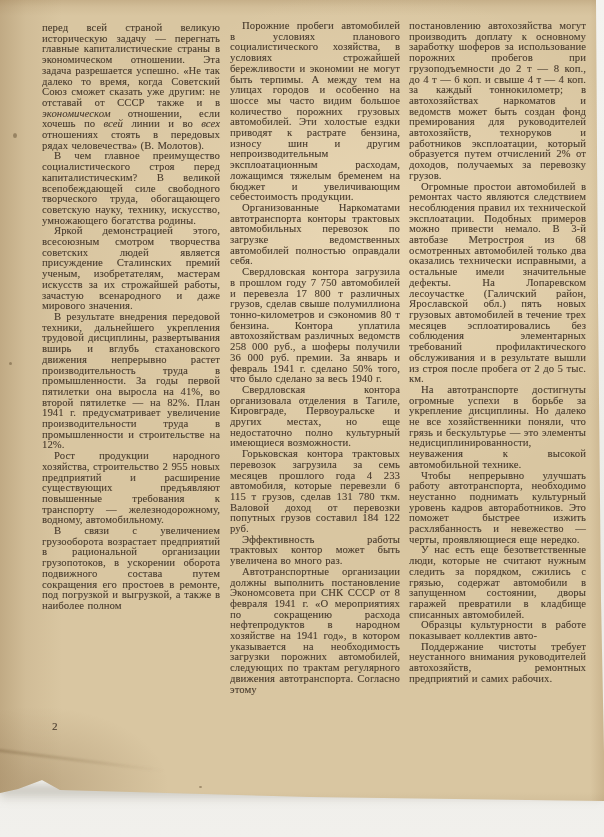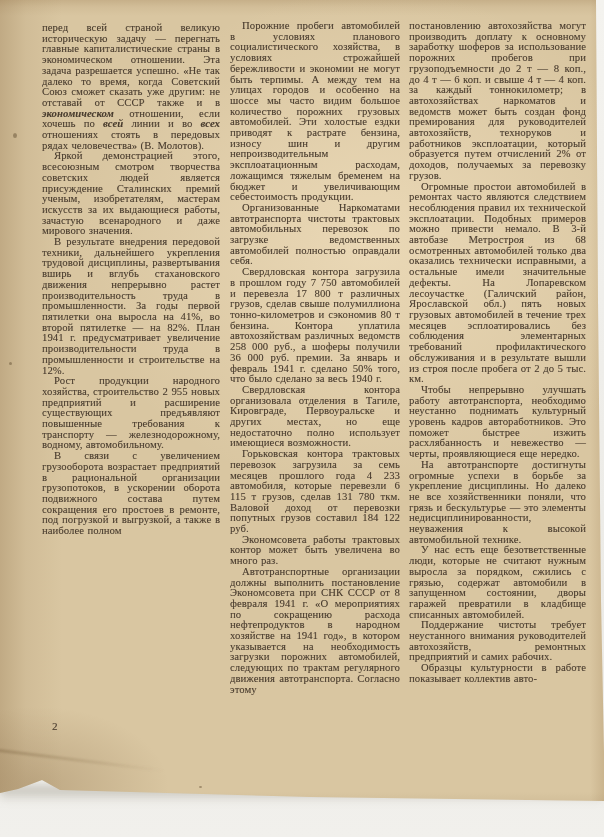--- a/index.html
+++ b/index.html
@@ -43,21 +43,21 @@
   .col{
     position:absolute;
     text-align:justify;
     font-size:10.6px;line-height:10.7px;
     letter-spacing:0.1px;word-spacing:0.6px;
     hyphens:auto;-webkit-hyphens:auto;
     text-shadow:0.3px 0.3px 0.6px rgba(74,61,47,0.35);
   }
   .col p{margin:0;text-indent:12px;}
   .col p.noindent{text-indent:0;}
-  .col i{font-style:italic;font-weight:bold;}
+  .col i{font-style:italic;}
   #col-0{left:42px;top:23px;width:178px;}
   #col-1{left:230px;top:21px;width:170px;}
   #col-2{left:409px;top:21px;width:177px;}
   .page-number{
     position:absolute;left:52px;top:721px;
     font-size:11px;line-height:11px;
     text-shadow:0.3px 0.3px 0.6px rgba(74,61,47,0.35);
   }
 </style>
 </head>
@@ -66,38 +66,39 @@
 <div class="page-shadow"></div>
 
 <div class="page">
   <div class="crease"></div>
   <div class="speck s1"></div>
   <div class="speck s2"></div>
   <div class="speck s3"></div>
 
   <div class="col" id="col-0">
       <p class="noindent">перед всей страной великую историческую задачу — перегнать главные капиталистические страны в экономическом отношении. Эта задача разрешается успешно. «Не так далеко то время, когда Советский Союз сможет сказать уже другим: не отставай от СССР также и в <i>экономическом</i> отношении, если хочешь по <i>всей</i> линии и во <i>всех</i> отношениях стоять в передовых рядах человечества» (В. Молотов).</p>
-      <p>Яркой демонстрацией этого, всесоюзным смотром творчества советских людей является присуждение Сталинских премий ученым, изобретателям, мастерам искусств за их выдающиеся работы, зачастую всенародного и даже мирового значения.</p>
+      <p>В чем главное преимущество социалистического строя перед капиталистическим? В великой всепобеждающей силе свободного творческого труда, обогащающего советскую науку, технику, искусство, умножающего богатства родины.</p>
+      <p>Яркой демонстрацией этого, всесоюзным смотром творчества советских людей является присуждение Сталинских премий ученым, изобретателям, мастерам искусств за их строжайшей работы, зачастую всенародного и даже мирового значения.</p>
       <p>В результате внедрения передовой техники, дальнейшего укрепления трудовой дисциплины, развертывания вширь и вглубь стахановского движения непрерывно растет производительность труда в промышленности. За годы первой пятилетки она выросла на 41%, во второй пятилетке — на 82%. План 1941 г. предусматривает увеличение производительности труда в промышленности и строительстве на 12%.</p>
       <p>Рост продукции народного хозяйства, строительство 2 955 новых предприятий и расширение существующих предъявляют повышенные требования к транспорту — железнодорожному, водному, автомобильному.</p>
       <p>В связи с увеличением грузооборота возрастает предприятий в рациональной организации грузопотоков, в ускорении оборота подвижного состава путем сокращения его простоев в ремонте, под погрузкой и выгрузкой, а также в наиболее полном</p>
     </div>
   <div class="col" id="col-1">
       <p>Порожние пробеги автомобилей в условиях планового социалистического хозяйства, в условиях строжайшей бережливости и экономии не могут быть терпимы. А между тем на улицах городов и особенно на шоссе мы часто видим большое количество порожних грузовых автомобилей. Эти холостые ездки приводят к растрате бензина, износу шин и другим непроизводительным эксплоатационным расходам, ложащимся тяжелым бременем на бюджет и увеличивающим себестоимость продукции.</p>
-      <p>Организованные Наркоматами автотранспорта чистоты трактовых автомобильных перевозок по загрузке ведомственных автомобилей полностью оправдали себя.</p>
+      <p>Организованные Наркоматами автотранспорта конторы трактовых автомобильных перевозок по загрузке ведомственных автомобилей полностью оправдали себя.</p>
       <p>Свердловская контора загрузила в прошлом году 7 750 автомобилей и перевезла 17 800 т различных грузов, сделав свыше полумиллиона тонно-километров и сэкономив 80 т бензина. Контора уплатила автохозяйствам различных ведомств 258 000 руб., а шоферы получили 36 000 руб. премии. За январь и февраль 1941 г. сделано 50% того, что было сделано за весь 1940 г.</p>
-      <p>Свердловская контора организовала отделения в Тагиле, Кировграде, Первоуральске и других местах, но еще недостаточно полно использует имеющиеся возможности.</p>
+      <p>Свердловская контора организовала отделения в Тагиле, Кировграде, Первоуральске и других местах, но еще недостаточно полно культурный имеющиеся возможности.</p>
       <p>Горьковская контора трактовых перевозок загрузила за семь месяцев прошлого года 4 233 автомобиля, которые перевезли 6 115 т грузов, сделав 131 780 ткм. Валовой доход от перевозки попутных грузов составил 184 122 руб.</p>
-      <p>Экономсовета работы трактовых контор может быть увеличена во много раз.</p>
+      <p>Эффективность работы трактовых контор может быть увеличена во много раз.</p>
       <p>Автотранспортные организации должны выполнить постановление Экономсовета при СНК СССР от 8 февраля 1941 г. «О мероприятиях по сокращению расхода нефтепродуктов в народном хозяйстве на 1941 год», в котором указывается на необходимость загрузки порожних автомобилей, следующих по трактам регулярного движения автотранспорта. Согласно этому</p>
     </div>
   <div class="col" id="col-2">
       <p class="noindent">постановлению автохозяйства могут производить доплату к основному заработку шоферов за использование порожних пробегов при грузоподъемности до 2 т — 8 коп., до 4 т — 6 коп. и свыше 4 т — 4 коп. за каждый тоннокилометр; в автохозяйствах наркоматов и ведомств может быть создан фонд премирования для руководителей автохозяйств, техноруков и работников эксплоатации, который образуется путем отчислений 2% от доходов, получаемых за перевозку грузов.</p>
       <p>Огромные простои автомобилей в ремонтах часто являются следствием несоблюдения правил их технической эксплоатации. Подобных примеров можно привести немало. В 3-й автобазе Метростроя из 68 осмотренных автомобилей только два оказались технически исправными, а остальные имели значительные дефекты. На Лопаревском лесоучастке (Галичский район, Ярославской обл.) пять новых грузовых автомобилей в течение трех месяцев эсплоатировались без соблюдения элементарных требований профилактического обслуживания и в результате вышли из строя после пробега от 2 до 5 тыс. км.</p>
+      <p>На автотранспорте достигнуты огромные успехи в борьбе за укрепление дисциплины. Но далеко не все хозяйственники поняли, что грязь и бескультурье — это элементы недисциплинированности, неуважения к высокой автомобильной технике.</p>
       <p>Чтобы непрерывно улучшать работу автотранспорта, необходимо неустанно поднимать культурный уровень кадров автоработников. Это поможет быстрее изжить расхлябанность и невежество — черты, проявляющиеся еще нередко.</p>
-      <p>На автотранспорте достигнуты огромные успехи в борьбе за укрепление дисциплины. Но далеко не все хозяйственники поняли, что грязь и бескультурье — это элементы недисциплинированности, неуважения к высокой автомобильной технике.</p>
-      <p>У нас есть еще безответственные люди, которые не считают нужным выросла за порядком, сжились с грязью, содержат автомобили в запущенном состоянии, дворы гаражей превратили в кладбище списанных автомобилей.</p>
+      <p>У нас есть еще безответственные люди, которые не считают нужным следить за порядком, сжились с грязью, содержат автомобили в запущенном состоянии, дворы гаражей превратили в кладбище списанных автомобилей.</p>
+      <p>Образцы культурности в работе показывает коллектив авто-</p>
       <p>Поддержание чистоты требует неустанного внимания руководителей автохозяйств, ремонтных предприятий и самих рабочих.</p>
-      <p>Образцы культурности в работе показывает коллектив авто-</p>
     </div>
 
   <div class="page-number">2</div>
 </div>
 
 </body></html>

